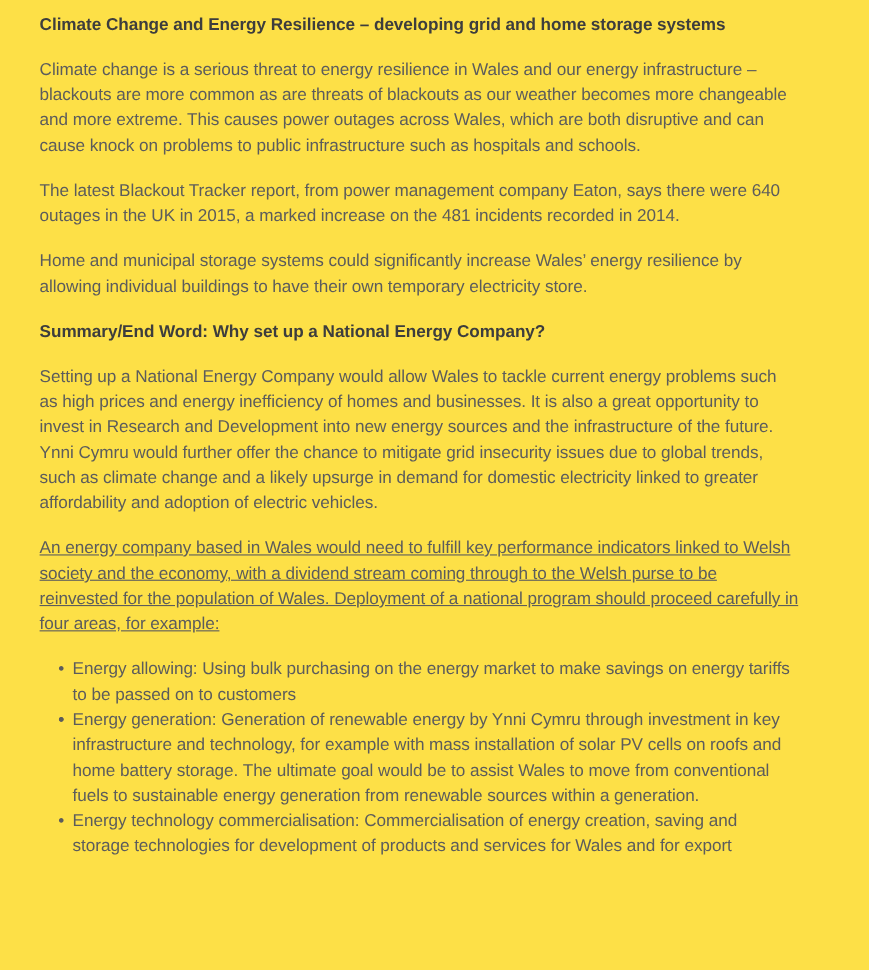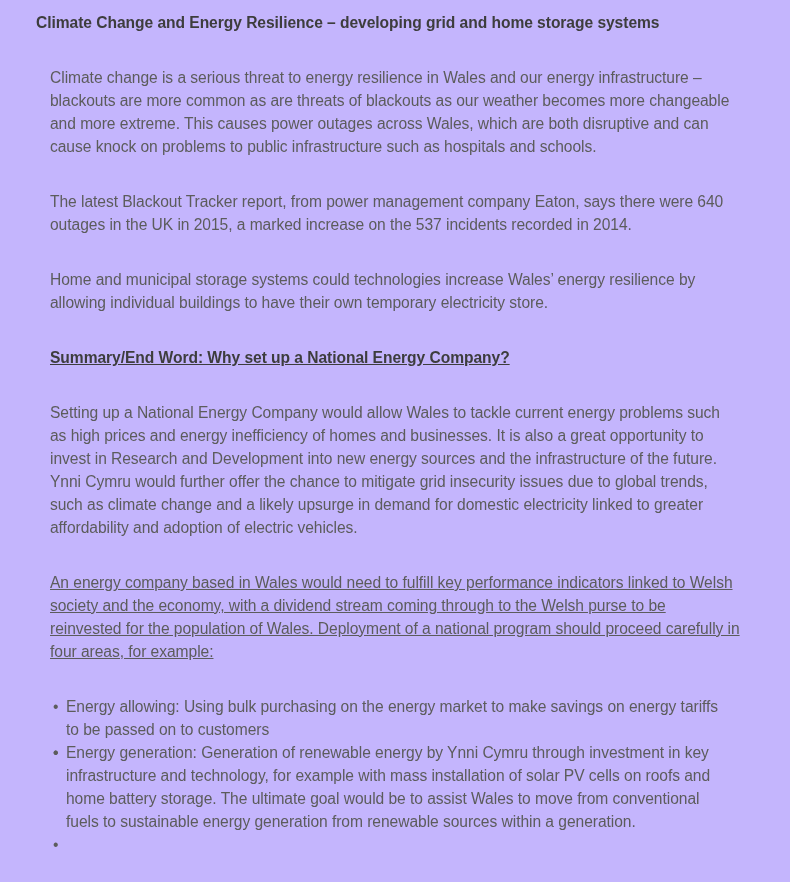--- a/index.html
+++ b/index.html
@@ -13,45 +13,44 @@
     overflow: hidden;
     font-family: "Liberation Sans", sans-serif;
     -webkit-font-smoothing: antialiased;
   }
   .page {
     position: relative;
     width: 790px;
     height: 882px;
     box-sizing: border-box;
     padding: 0 36px 0 36px;
-    background: #c4b5fd;
+    background: #fde047;
   }
   .doc-heading {
     font-size: 15.6px;
     font-weight: bold;
     color: #3d3d3d;
     line-height: 23px;
     margin: 0;
     padding-top: 11px;
     letter-spacing: -0.05px;
   }
   .doc-para {
     font-size: 15.6px;
     font-weight: normal;
     color: #5c5c5c;
     line-height: 23px;
-    margin: 14px;
+    margin: 0;
     padding-top: 18px;
     max-width: 688px;
     letter-spacing: -0.05px;
   }
   .doc-para.sub-heading {
     font-weight: bold;
     color: #3d3d3d;
-    text-decoration: underline;
   }
   .doc-para.wide {
     max-width: 690px;
     text-decoration: underline;
   }
   .doc-list {
     list-style: none;
     margin: 0;
     padding: 0;
     padding-top: 18px;
@@ -79,23 +78,23 @@
 </style>
 </head>
 <body>
 
 <div class="page">
 
   <h2 class="doc-heading">Climate Change and Energy Resilience – developing grid and home storage systems</h2>
 
   <p class="doc-para">Climate change is a serious threat to energy resilience in Wales and our energy infrastructure – blackouts are more common as are threats of blackouts as our weather becomes more changeable and more extreme. This causes power outages across Wales, which are both disruptive and can cause knock on problems to public infrastructure such as hospitals and schools.</p>
 
-  <p class="doc-para">The latest Blackout Tracker report, from power management company Eaton, says there were 640 outages in the UK in 2015, a marked increase on the 537 incidents recorded in 2014.</p>
+  <p class="doc-para">The latest Blackout Tracker report, from power management company Eaton, says there were 640 outages in the UK in 2015, a marked increase on the 481 incidents recorded in 2014.</p>
 
-  <p class="doc-para">Home and municipal storage systems could technologies increase Wales’ energy resilience by allowing individual buildings to have their own temporary electricity store.</p>
+  <p class="doc-para">Home and municipal storage systems could significantly increase Wales’ energy resilience by allowing individual buildings to have their own temporary electricity store.</p>
 
   <p class="doc-para sub-heading">Summary/End Word: Why set up a National Energy Company?</p>
 
   <p class="doc-para">Setting up a National Energy Company would allow Wales to tackle current energy problems such as high prices and energy inefficiency of homes and businesses. It is also a great opportunity to invest in Research and Development into new energy sources and the infrastructure of the future. Ynni Cymru would further offer the chance to mitigate grid insecurity issues due to global trends, such as climate change and a likely upsurge in demand for domestic electricity linked to greater affordability and adoption of electric vehicles.</p>
 
   <p class="doc-para wide">An energy company based in Wales would need to fulfill key performance indicators linked to Welsh society and the economy, with a dividend stream coming through to the Welsh purse to be reinvested for the population of Wales. Deployment of a national program should proceed carefully in four areas, for example:</p>
 
   <ul class="doc-list">
     <li class="doc-list-item">
       <span class="bullet-marker">•</span>
@@ -103,16 +102,17 @@
     </li>
     <li class="doc-list-item">
       <span class="bullet-marker">•</span>
     </li>
     <li class="doc-list-item">
       <span class="bullet-marker">•</span>
       <span>Energy generation: Generation of renewable energy by Ynni Cymru through investment in key infrastructure and technology, for example with mass installation of solar PV cells on roofs and home battery storage. The ultimate goal would be to assist Wales to move from conventional fuels to sustainable energy generation from renewable sources within a generation.</span>
     </li>
     <li class="doc-list-item">
       <span class="bullet-marker">•</span>
+      <span>Energy technology commercialisation: Commercialisation of energy creation, saving and storage technologies for development of products and services for Wales and for export</span>
     </li>
   </ul>
 
 </div>
 
 </body></html>

